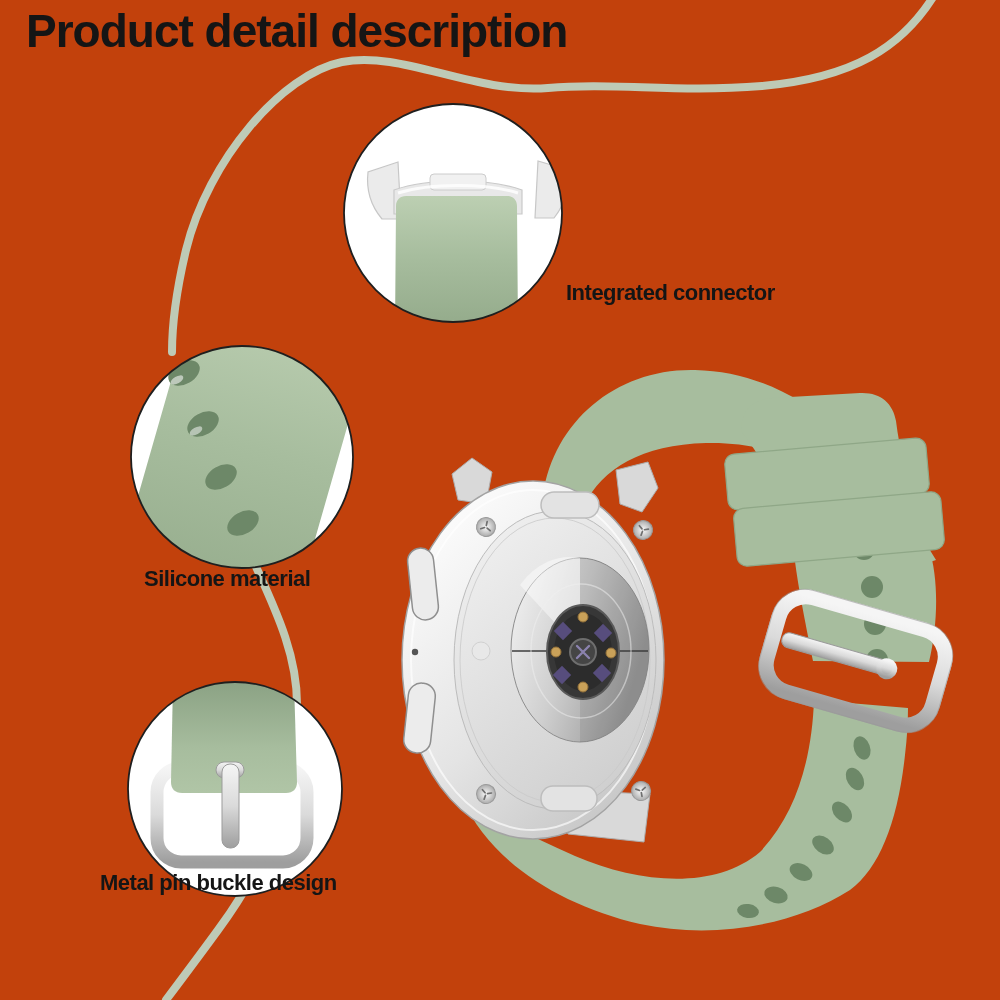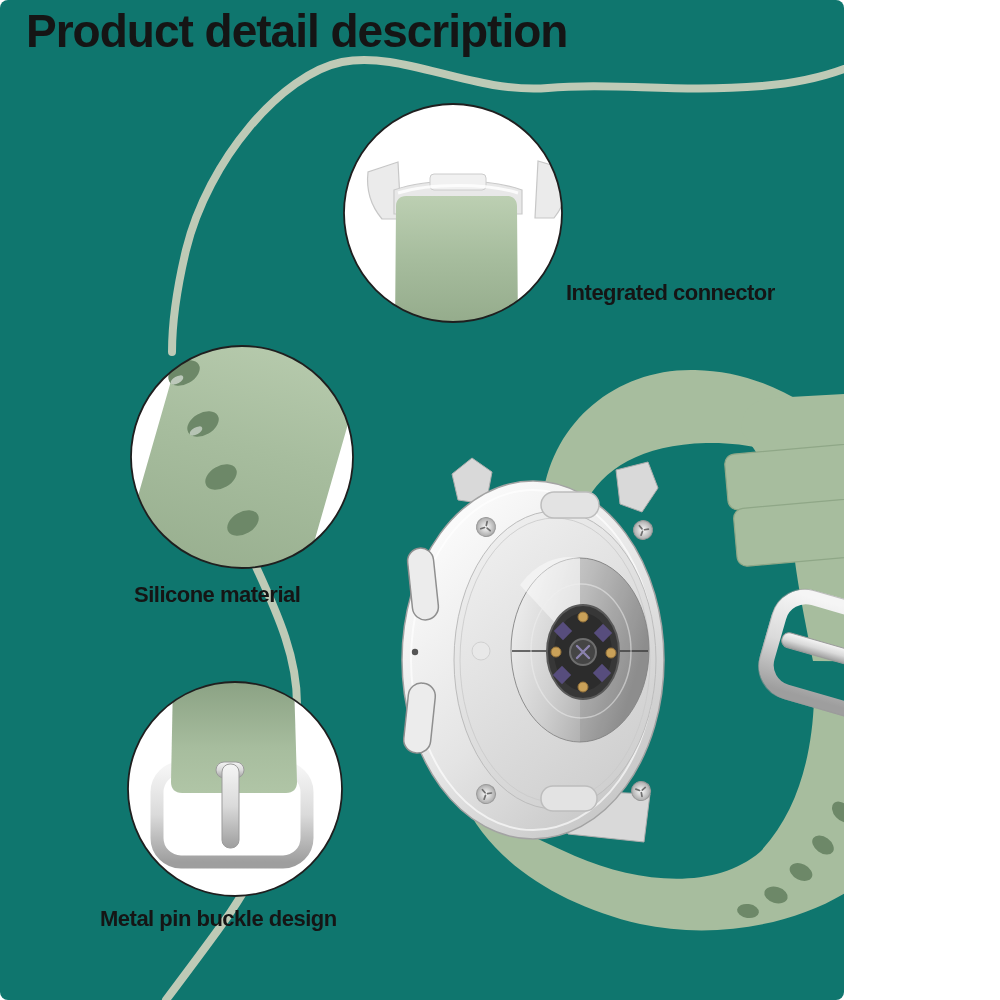--- a/index.html
+++ b/index.html
@@ -1,25 +1,25 @@
 <!DOCTYPE html>
 <html style="--band-green: #a7bd9e; --band-green-light: #bccfb2; --band-green-dark: #8fa787; --hole-green: #6d8868; --curve-green: #becab6; --silver-light: #f5f5f5; --silver-dark: #9e9e9e; --sensor-dark: #373737; --accent-purple: #574d7d; --contact-gold: #c9a159; --outline-black: #1f1f1f; --text-black: #151515;"><head>
 <meta charset="utf-8">
 <style>
   html,body{margin:0;padding:0;background:#ffffff;}
-  .stage{position:relative;width:844px;height:1000px;background:#0f766e;overflow:hidden;
-         font-family:"Liberation Sans",sans-serif;border-radius:8px;}
+  .stage{position:relative;width:1000px;height:1000px;background:#c2410c;overflow:hidden;
+         font-family:"Liberation Sans",sans-serif;}
   .stage svg{position:absolute;left:0;top:0;}
   .title{position:absolute;left:26px;top:4px;font-size:46px;font-weight:bold;
          letter-spacing:-1px;color:var(--text-black,#151515);white-space:nowrap;}
   .callout-label{position:absolute;font-size:22px;font-weight:bold;letter-spacing:-0.5px;
          color:var(--text-black,#151515);white-space:nowrap;}
   #label-connector{left:566px;top:280px;}
-  #label-silicone{left:134px;top:566px;margin-top:16px;}
-  #label-buckle{left:100px;top:906px;}
+  #label-silicone{left:144px;top:566px;}
+  #label-buckle{left:100px;top:870px;}
   .curve{fill:none;stroke:var(--curve-green,#becab6);stroke-width:8;stroke-linecap:round;}
   .band{fill:var(--band-green,#a7bd9e);}
   .keeper{fill:var(--band-green,#a7bd9e);stroke:var(--band-green-dark,#8fa787);stroke-width:1.2;}
   .hole{fill:var(--hole-green,#6d8868);}
   .outline{fill:none;stroke:var(--outline-black,#1f1f1f);stroke-width:1.8;}
   .silverbit{fill:#d9d9d9;stroke:#adadad;stroke-width:1;}
   .diamond{fill:var(--accent-purple,#574d7d);}
   .gold{fill:var(--contact-gold,#c9a159);stroke:#93713a;stroke-width:1;}
 </style>
 </head>

